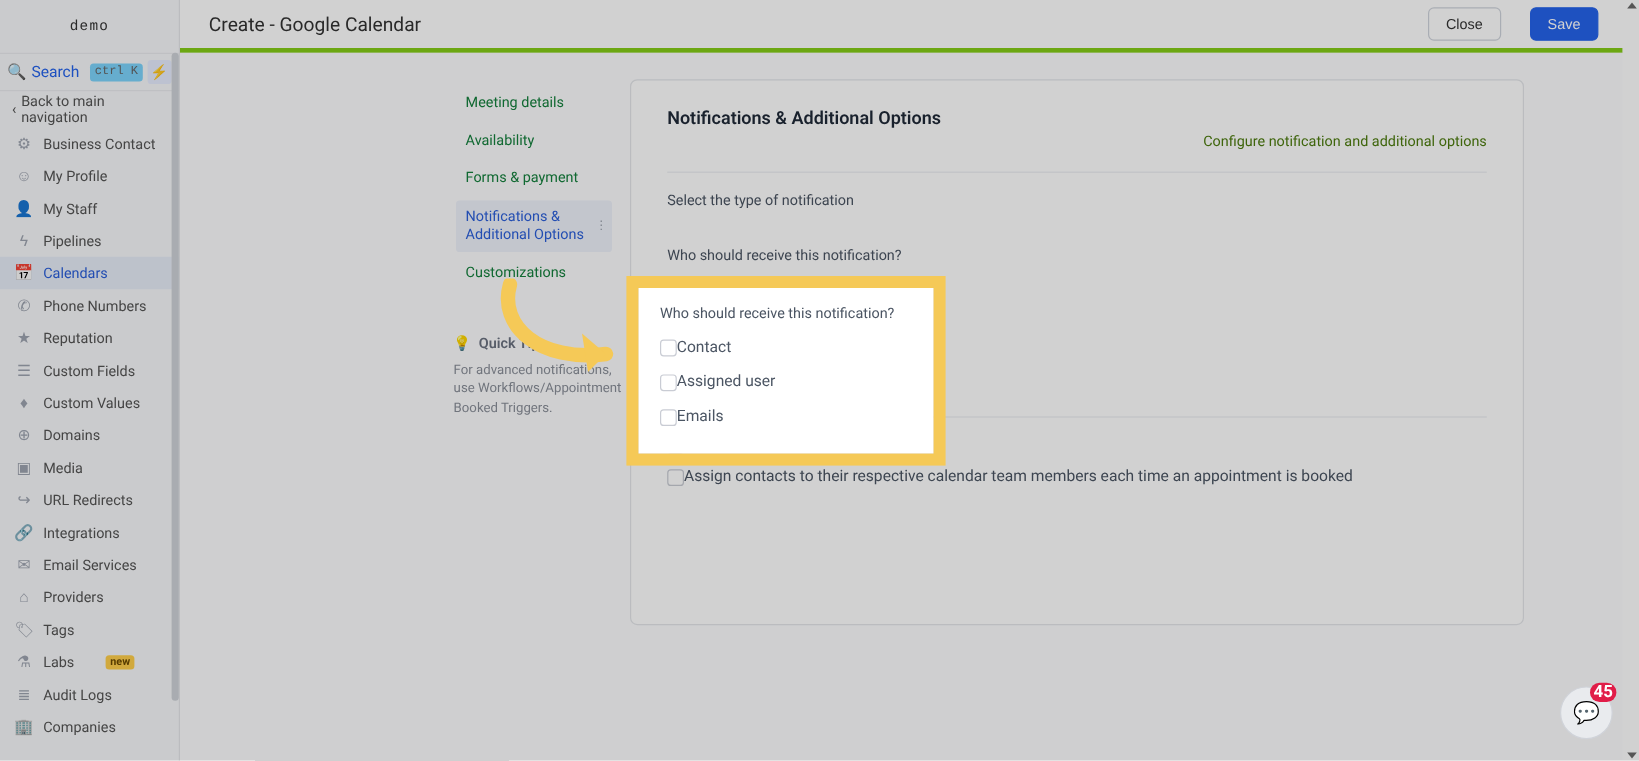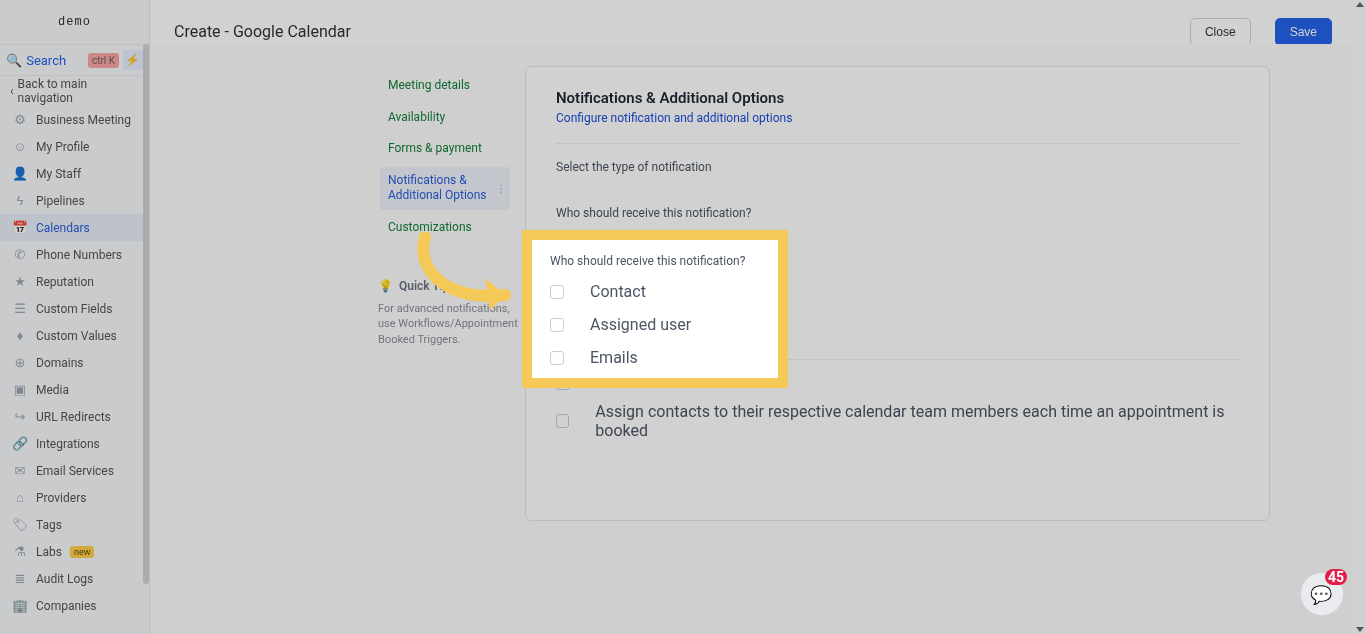--- a/index.html
+++ b/index.html
@@ -8,33 +8,33 @@
   
   .scroll-tri { position: absolute; right: 2px; width: 0; height: 0; border-left: 4px solid transparent; border-right: 4px solid transparent; }
   .scroll-tri.up   { top: 2px;   border-bottom: 5px solid #555; }
   .scroll-tri.down { bottom: 2px; border-top: 5px solid #555; }
 
   
   .sidebar { position: absolute; left: 0; top: 0; width: 150px; height: 634px; background: #f7f8fa; border-right: 1px solid #e4e6ea; }
   .sidebar .logo { height: 44px; display: flex; align-items: center; justify-content: center; font-family: Liberation Mono, monospace; font-size: 12px; color: #333; letter-spacing: 1px; }
   .sidebar .searchrow { display: flex; align-items: center; height: 32px; padding: 0 6px; gap: 4px; border-top: 1px solid #e9ebee; border-bottom: 1px solid #e9ebee; }
   .sidebar .searchrow .srch { flex: 1; color: #2563eb; font-size: 13px; display: flex; align-items: center; gap: 4px; cursor: pointer; }
-  .sidebar .searchrow .kbd { font-size: 10px; background: #fca5a5; border-radius: 3px; padding: 2px 4px; color: #666; }
+  .sidebar .searchrow .kbd { font-size: 10px; background: #7dd3fc; border-radius: 3px; padding: 2px 4px; color: #666; font-family: Liberation Mono, monospace; }
   .sidebar .searchrow .bolt { width: 20px; height: 20px; background: #e7edff; border-radius: 3px; display: flex; align-items: center; justify-content: center; color: #2563eb; font-size: 12px; cursor: pointer; }
   .sidebar .back { display: flex; align-items: center; gap: 4px; height: 30px; padding: 0 10px; font-size: 12px; color: #555; cursor: pointer; }
   .sidebar .nav { overflow-y: auto; }
   .sidebar .item { display: flex; align-items: center; gap: 8px; height: 27px; padding: 0 12px; font-size: 12px; color: #555; cursor: pointer; }
   .sidebar .item .ic { width: 16px; text-align: center; color: #9ea4b0; font-size: 13px; }
   .sidebar .item.active { background: #e7edf8; color: #2b5fd9; }
   .sidebar .item.active .ic { color: #2b5fd9; }
-  .sidebar .badge-new { background: #ffcf4b; color: #6b4a00; font-size: 9px; font-weight: 400; border-radius: 3px; padding: 1px 4px; margin-left: 0; }
+  .sidebar .badge-new { background: #ffcf4b; color: #6b4a00; font-size: 9px; font-weight: 700; border-radius: 3px; padding: 1px 4px; margin-left: 18px; }
   .sidebar-scrollbar { position:absolute; right:0; top:44px; width:6px; height:540px; background:#cfd2d8; border-radius:3px; }
 
   
-  .topbar { position: absolute; left: 150px; right: 14px; top: 10px; height: 44px; display: flex; align-items: center; justify-content: space-between; padding: 0 20px 0 24px; border-bottom: 1px solid #84cc16; }
+  .topbar { position: absolute; left: 150px; right: 14px; top: 0; height: 44px; display: flex; align-items: center; justify-content: space-between; padding: 0 20px 0 24px; border-bottom: 4px solid #84cc16; }
   .topbar .title { font-size: 16px; color: #333; }
   .topbar .actions { display: flex; gap: 24px; }
   .btn { border: 1px solid #cfd4dc; background: #fff; color: #333; border-radius: 5px; padding: 6px 14px; font-size: 12px; cursor: pointer; }
   .btn.primary { background: #2563eb; border-color: #2563eb; color: #fff; }
 
   
   .body { position: absolute; left: 150px; right: 14px; top: 44px; bottom: 0; background: #fdfdfe; }
 
   
   .steps { position: absolute; left: 230px; top: 28px; width: 130px; }
@@ -43,30 +43,30 @@
   
   .step.active::after { content: "⋮"; position: absolute; right: 4px; top: 50%; transform: translateY(-50%); color: #9aa0ab; font-size: 10px; }
 
   
   .quicktip { position: absolute; left: 228px; top: 234px; width: 150px; font-size: 11px; color: #8a8f99; line-height: 1.4; }
   .quicktip .hdr { display: flex; align-items: center; gap: 6px; color: #6b7280; font-weight: 600; margin-bottom: 6px; font-size: 12px; }
 
   
   .card { position: absolute; left: 375px; top: 22px; width: 745px; min-height: 455px; border: 1px solid #e4e6ea; border-radius: 6px; background: #fff; padding: 22px 30px 28px 30px; }
   .card h2 { font-size: 15px; font-weight: 600; color: #1f2937; margin-bottom: 4px; }
-  .card .sub { font-size: 12px; color: #1d4ed8; }
+  .card .sub { font-size: 12px; color: #4d7c0f; text-align: right; }
   .card hr { border: none; border-top: 1px solid #eceef2; margin: 18px 0 16px 0; }
   .lbl { font-size: 12px; color: #4b5563; margin-bottom: 8px; }
   .select { width: 252px; height: 30px; border: 1px solid #d7dae0; border-radius: 4px; display: flex; align-items: center; justify-content: space-between; padding: 0 10px; font-size: 12px; color: #4b5563; cursor: pointer; background:#fff; }
   .chev { font-size: 10px; color: #9aa0ab; }
 
   
   .highlight-wrap { position: relative; margin-top: 32px; }
   .q { font-size: 12px; color: #4b5563; margin-bottom: 14px; }
-  .chk { display: flex; align-items: center; gap: 26px; font-size: 16px; color: #4b5563; margin-bottom: 14px; cursor: pointer; }
+  .chk { display: flex; align-items: center; gap: 0; font-size: 13px; color: #4b5563; margin-bottom: 14px; cursor: pointer; }
   .chk .box { width: 14px; height: 14px; border: 1px solid #c9ccd4; border-radius: 3px; background:#fff; }
 
   .lower { margin-top: 50px; }
   .lower .chk { margin-bottom: 12px; }
 
   
   .arrow { position: absolute; left: 410px; top: 232px; width: 130px; height: 90px; pointer-events: none; }
 
   
   .dimmer { position: absolute; inset: 0; background: rgba(0,0,0,0.18); pointer-events: none; }
@@ -92,21 +92,21 @@
         <span>⚡</span>
       </div>
   </div>
   <div class="back">
     <span>‹</span>
     <span>Back to main navigation</span>
   </div>
   <nav class="nav" id="sidenav">
       <div class="item">
         <span class="ic">⚙</span>
-        <span>Business Meeting</span>
+        <span>Business Contact</span>
       </div>
       <div class="item">
         <span class="ic">☺</span>
         <span>My Profile</span>
       </div>
       <div class="item">
         <span class="ic">👤</span>
         <span>My Staff</span>
       </div>
       <div class="item">

